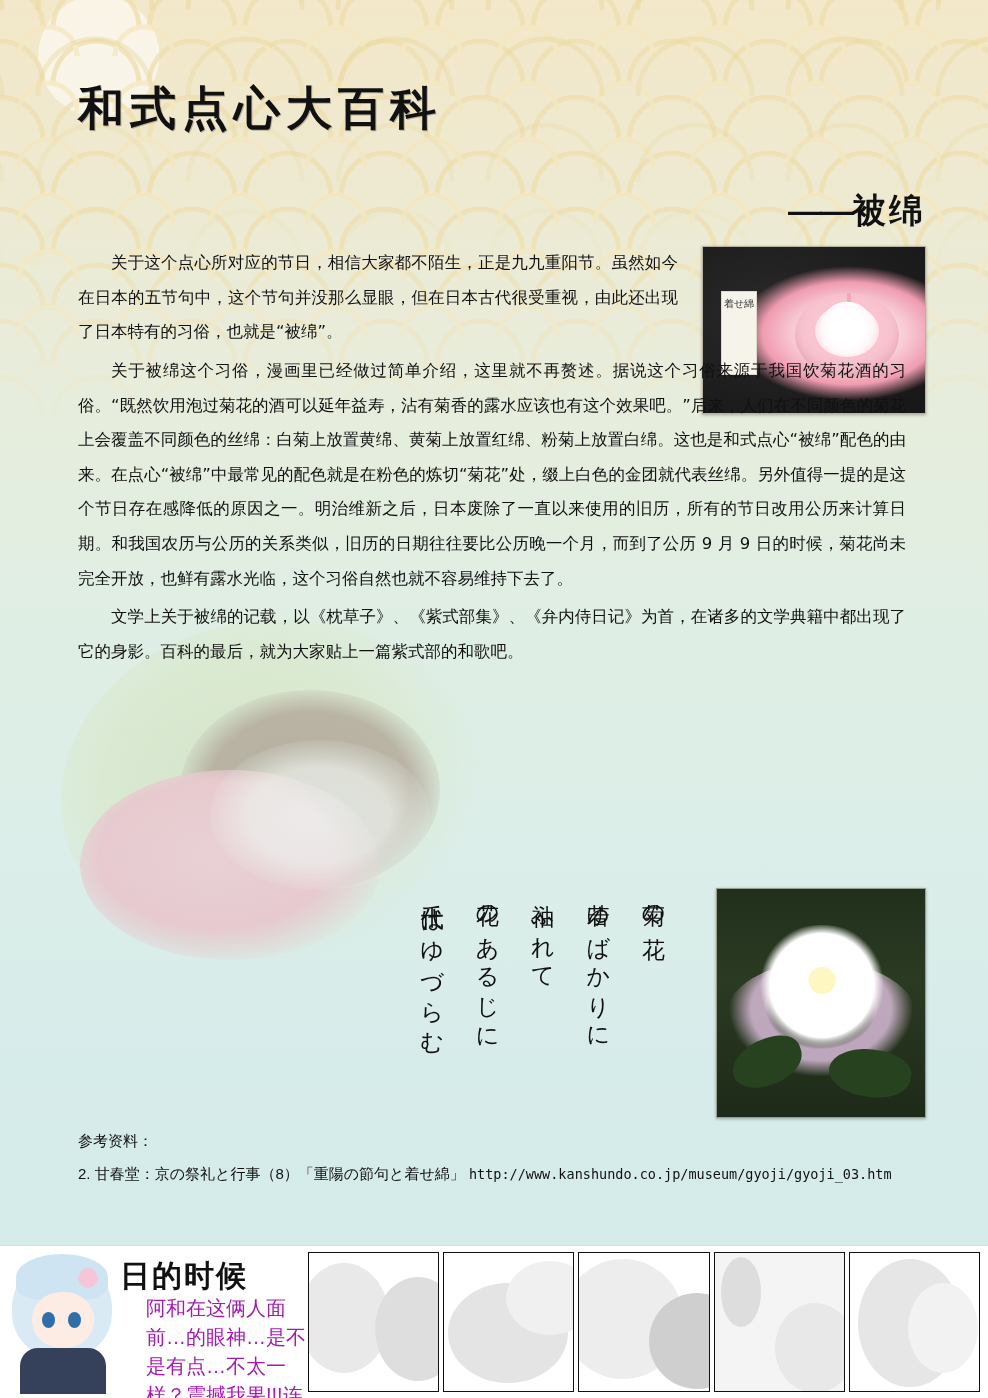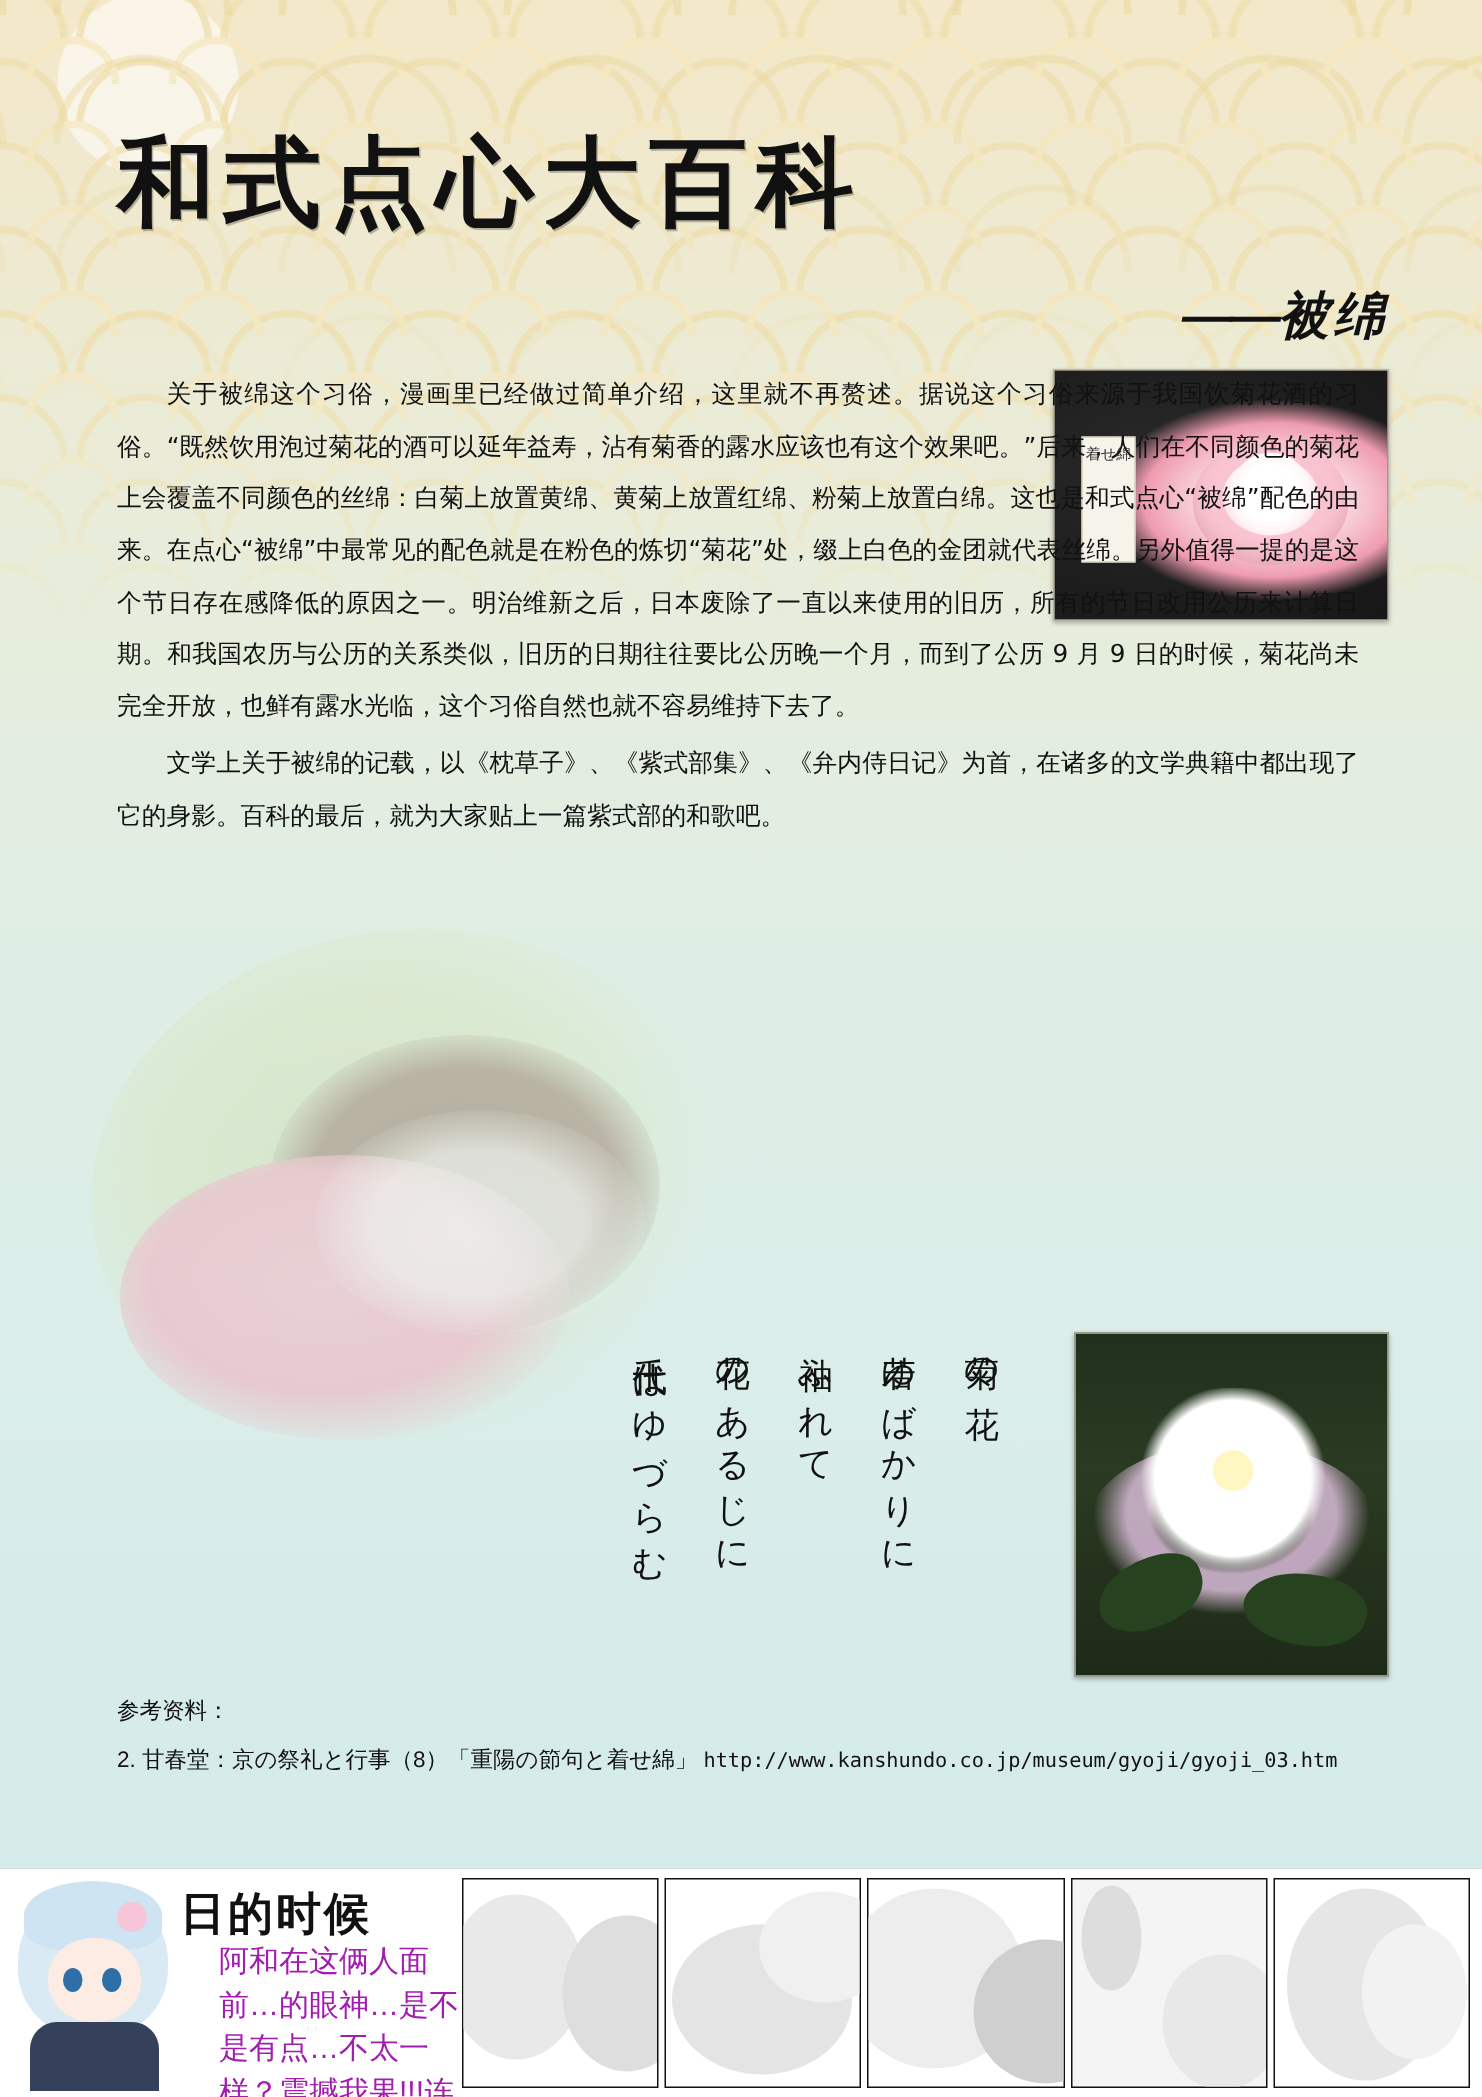--- a/index.html
+++ b/index.html
@@ -65,26 +65,26 @@
   .bg-wagashi .white{
     position:absolute;left:150px;top:120px;width:220px;height:150px;
     background:radial-gradient(ellipse at 50% 50%, #ffffff 0%, #fdf6f3 45%, rgba(253,246,243,0) 75%);
     border-radius:50%;
     opacity:.7;
   }
   
   .title{
     position:absolute;left:78px;top:78px;
     font-family:"DejaVu Sans","Liberation Sans",sans-serif;
-    font-size:65px;font-weight:bold;color:#111;letter-spacing:6px;
+    font-size:46px;font-weight:bold;color:#111;letter-spacing:6px;
     text-shadow:1px 1px 0 rgba(0,0,0,.25);
   }
   .subtitle{
     position:absolute;right:62px;top:188px;
-    font-size:34px;font-weight:bold;color:#111;letter-spacing:3px;font-style:italic;
+    font-size:34px;font-weight:bold;color:#111;letter-spacing:3px;
   }
   .subtitle .dash{letter-spacing:-2px;}
   .photo-kisewata{
     position:absolute;right:62px;top:246px;width:222px;height:166px;
     border:1px solid #b9b1a4;
     background:
       radial-gradient(ellipse at 66% 52%, #ffffff 0%, #fdf0f2 14%, #f6c2ce 30%, #ef9cb0 42%, rgba(239,156,176,0) 55%),
       radial-gradient(ellipse at 30% 40%, #2a2a2a 0%, #1d1d1d 60%, #171717 100%),
       linear-gradient(180deg,#262626,#1b1b1b);
     box-shadow:0 1px 3px rgba(0,0,0,.3);
@@ -216,20 +216,21 @@
   <div class="subtitle">
     <span class="dash">——</span><span>被绵</span>
   </div>
 
   <div class="photo-kisewata">
     <div class="card">着せ綿</div>
     <div class="sweet"></div>
   </div>
 
   <div class="body">
+    <p class="wrap2">关于这个点心所对应的节日，相信大家都不陌生，正是九九重阳节。虽然如今在日本的五节句中，这个节句并没那么显眼，但在日本古代很受重视，由此还出现了日本特有的习俗，也就是“被绵”。</p>
     <p class="full">关于被绵这个习俗，漫画里已经做过简单介绍，这里就不再赘述。据说这个习俗来源于我国饮菊花酒的习俗。“既然饮用泡过菊花的酒可以延年益寿，沾有菊香的露水应该也有这个效果吧。”后来，人们在不同颜色的菊花上会覆盖不同颜色的丝绵：白菊上放置黄绵、黄菊上放置红绵、粉菊上放置白绵。这也是和式点心“被绵”配色的由来。在点心“被绵”中最常见的配色就是在粉色的炼切“菊花”处，缀上白色的金团就代表丝绵。另外值得一提的是这个节日存在感降低的原因之一。明治维新之后，日本废除了一直以来使用的旧历，所有的节日改用公历来计算日期。和我国农历与公历的关系类似，旧历的日期往往要比公历晚一个月，而到了公历 9 月 9 日的时候，菊花尚未完全开放，也鲜有露水光临，这个习俗自然也就不容易维持下去了。</p>
     <p class="full">文学上关于被绵的记载，以《枕草子》、《紫式部集》、《弁内侍日记》为首，在诸多的文学典籍中都出现了它的身影。百科的最后，就为大家贴上一篇紫式部的和歌吧。</p>
   </div>
 
   <div class="poem">
     <div class="col">菊の花</div>
     <div class="col">若ゆばかりに</div>
     <div class="col">袖ふれて</div>
     <div class="col">花のあるじに</div>
     <div class="col">千代はゆづらむ</div>

